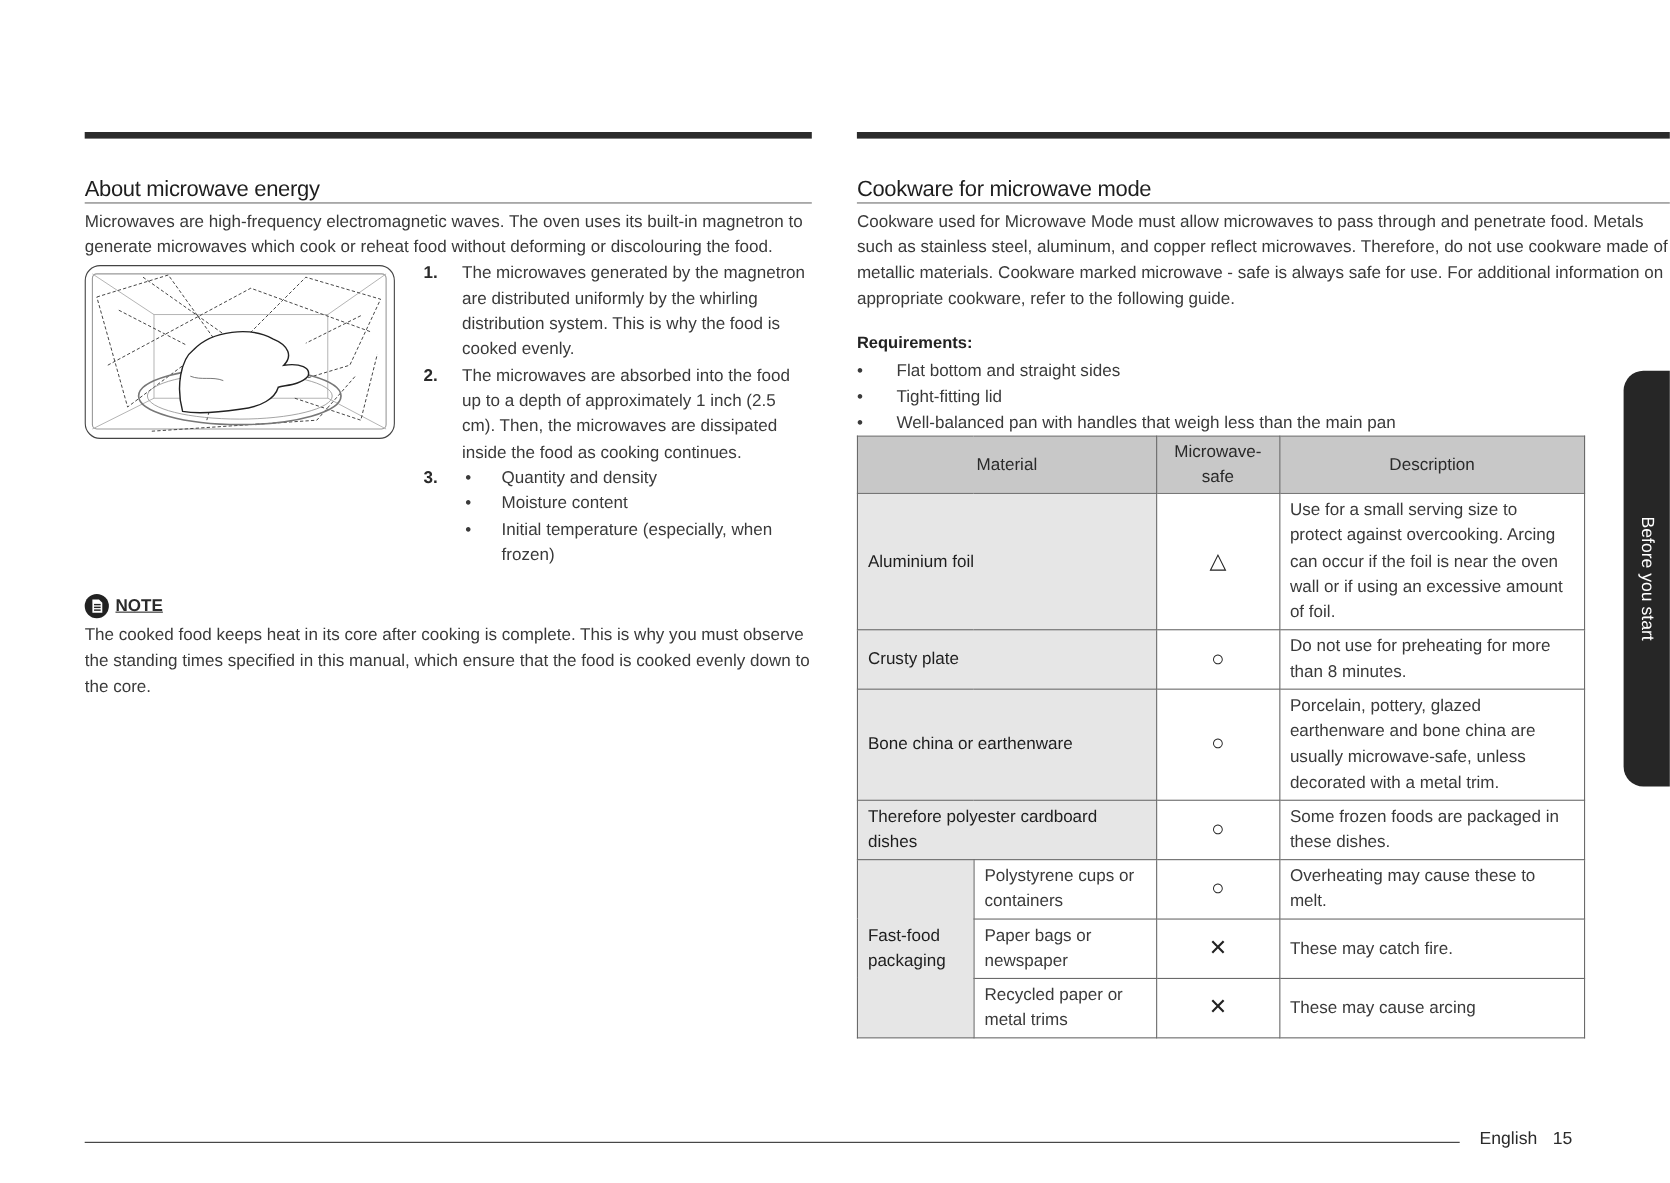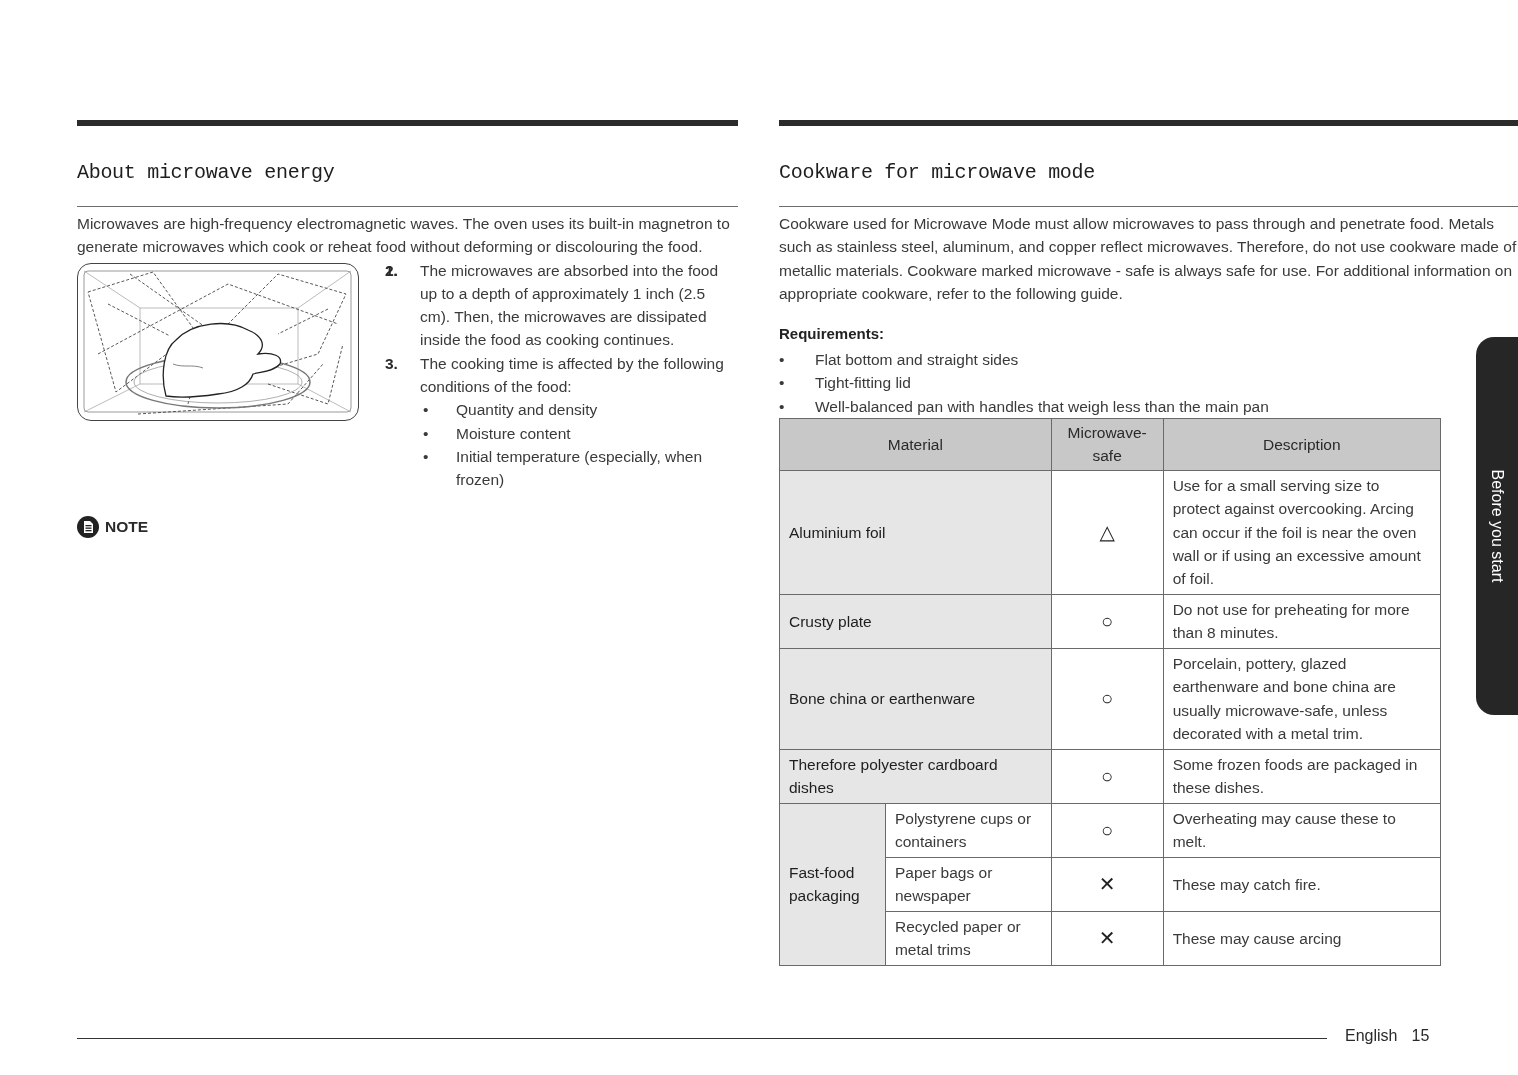--- a/index.html
+++ b/index.html
@@ -6,24 +6,24 @@
   body {
     width: 1518px; height: 1075px; position: relative; overflow: hidden;
     background: #ffffff; color: #2a2a2a;
     font-family: "DejaVu Sans", "Liberation Sans", sans-serif;
   }
   .col { position: absolute; top: 120px; }
   .col-left { left: 77px; width: 661px; }
   .col-right { left: 779px; width: 744px; }
   .top-rule { height: 6px; background: #2b2b2b; }
   .section-title {
-    margin: 35px 0 0 0; padding-bottom: 22px;
+    margin: 35px 0 0 0; padding-bottom: 0;
     font-size: 20px; font-weight: normal; color: #1e1e1e;
     border-bottom: 1px solid #6e6e6e; letter-spacing: -0.3px;
-    font-family: Liberation Mono, monospace;
+    font-family: Liberation Sans, sans-serif;
   }
   .body-text {
     font-size: 15.5px; line-height: 23.3px; color: #3a3a3a;
     font-family: "Liberation Sans", sans-serif; font-weight: 300;
     margin: 5px 0 0 0;
   }
   .fig-row { display: flex; margin-top: 0px; }
   .figure {
     width: 282px; height: 158px; margin-top: 4px; margin-right: 26px;
     border: 1.5px solid #444; border-radius: 14px; box-sizing: border-box;
@@ -33,20 +33,21 @@
   ol.steps { list-style: none; margin: 0; padding: 0; flex: 1; }
   ol.steps li { position: relative; padding-left: 35px; }
   .num { position: absolute; left: 0; font-weight: bold; color: #2a2a2a; }
   ul.bullets { list-style: none; margin: 0; padding: 0; }
   ul.bullets li { position: relative; padding-left: 36px; }
   ul.bullets li .dot { position: absolute; left: 3px; }
   .note-head {
     margin-top: 24px; display: flex; align-items: center; gap: 6px;
     font-size: 15.5px; font-weight: bold; color: #2a2a2a;
     font-family: "Liberation Sans", sans-serif;
+    text-decoration: underline;
   }
   .note-icon {
     width: 22px; height: 22px; border-radius: 50%; background: #222;
     display: inline-flex; align-items: center; justify-content: center;
   }
   .req-label {
     margin-top: 20px; font-size: 15px; font-weight: bold; color: #222;
     font-family: "Liberation Sans", sans-serif;
   }
   table.cookware {
@@ -108,48 +109,49 @@
         </g>
         <ellipse cx="140" cy="118" rx="92" ry="26" fill="none" stroke="#777" stroke-width="1.5"></ellipse>
         <ellipse cx="140" cy="118" rx="84" ry="21" fill="none" stroke="#999" stroke-width="0.8"></ellipse>
         <path d="M88 132 C 82 110, 86 85, 98 76 C 115 58, 150 55, 170 66 C 185 72, 188 82, 180 90 C 195 88, 205 92, 202 100 C 195 108, 182 108, 175 110 C 172 120, 160 128, 140 130 C 120 133, 100 134, 88 132 Z" fill="#fff" stroke="#222" stroke-width="1.3"></path>
         <path d="M95 100 C 105 104, 115 100, 125 104" fill="none" stroke="#666" stroke-width="0.8"></path>
       </svg>
     </div>
     <ol class="steps">
       <li>
         <span class="num">1.</span>
+        <span>The microwaves generated by the magnetron are distributed uniformly by the whirling distribution system. This is why the food is cooked evenly.</span>
       </li>
       <li>
         <span class="num">2.</span>
         <span>The microwaves are absorbed into the food up to a depth of approximately 1 inch (2.5 cm). Then, the microwaves are dissipated inside the food as cooking continues.</span>
       </li>
       <li>
         <span class="num">3.</span>
-        <span>The cooking time is affected by the following conditions of the food:</span>
         <ul class="bullets">
           <li><span class="dot">•</span><span>Quantity and density</span></li>
           <li><span class="dot">•</span><span>Moisture content</span></li>
           <li><span class="dot">•</span><span>Initial temperature (especially, when frozen)</span></li>
         </ul>
       </li>
     </ol>
   </div>
 
   <div class="note-head">
     <span class="note-icon">
       <svg width="14" height="14" viewBox="0 0 14 14">
         <path d="M3 1 H9 L12 4 V13 H3 Z" fill="#fff"></path>
         <rect x="4.5" y="5" width="6" height="1.3" fill="#222"></rect>
         <rect x="4.5" y="7.5" width="6" height="1.3" fill="#222"></rect>
         <rect x="4.5" y="10" width="6" height="1.3" fill="#222"></rect>
       </svg>
     </span>
     <span>NOTE</span>
   </div>
+  <p class="body-text" style="margin-top:4px;">The cooked food keeps heat in its core after cooking is complete. This is why you must observe the standing times specified in this manual, which ensure that the food is cooked evenly down to the core.</p>
 </div>
 
 <div class="col col-right">
   <div class="top-rule"></div>
   <h2 class="section-title">Cookware for microwave mode</h2>
   <p class="body-text">Cookware used for Microwave Mode must allow microwaves to pass through and penetrate food. Metals such as stainless steel, aluminum, and copper reflect microwaves. Therefore, do not use cookware made of metallic materials. Cookware marked microwave - safe is always safe for use. For additional information on appropriate cookware, refer to the following guide.</p>
 
   <div class="req-label">Requirements:</div>
   <ul class="bullets body-text" style="margin-top:6px;">
     <li><span class="dot" style="left:0">•</span><span>Flat bottom and straight sides</span></li>

